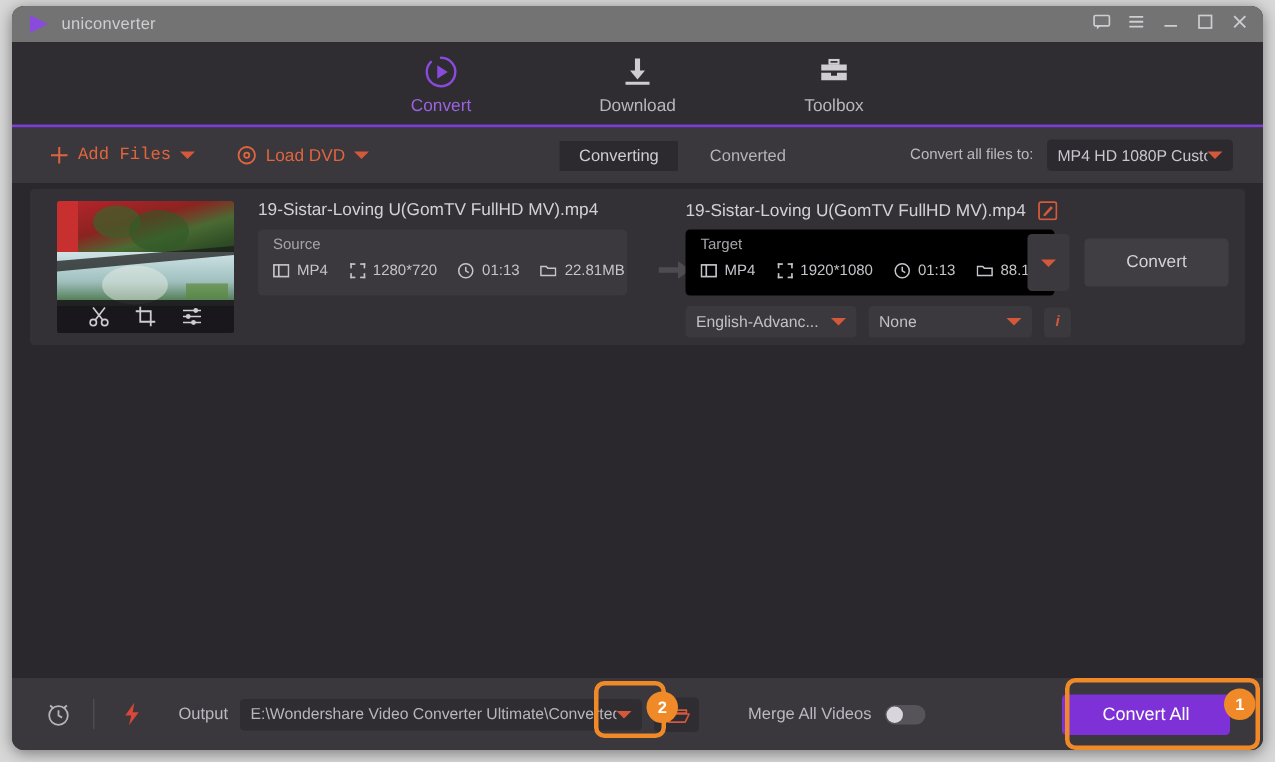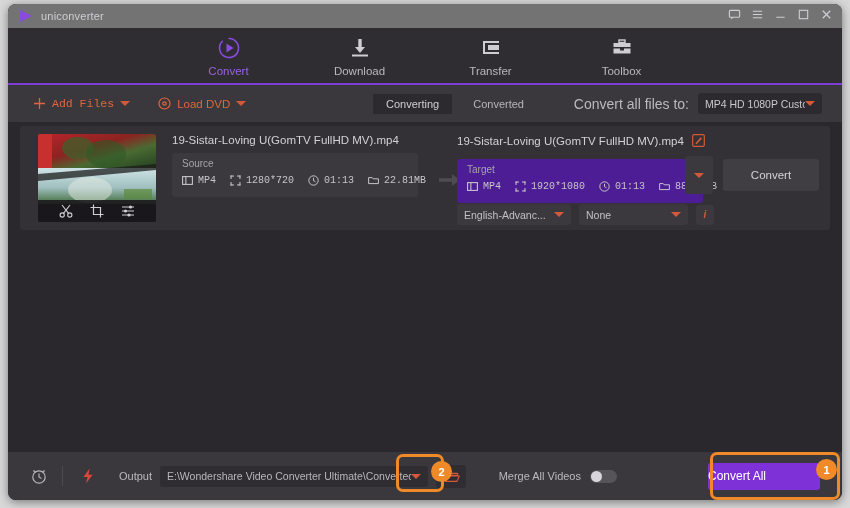--- a/index.html
+++ b/index.html
@@ -66,21 +66,21 @@
   }
   .seg-btn{
     display:flex;align-items:center;padding:0 13px;font-size:11px;color:#b6b4ba;cursor:pointer;
     background:transparent;
     margin-left:8px;
   }
   .seg-btn.on{background:#2c2a2e;color:#cfcdd2;}
   .cvt-all{
     position:absolute;right:20px;top:89px;display:flex;align-items:center;gap:9px;
   }
-  .cvt-all-lbl{font-size:14px;color:#bbb9bf;}
+  .cvt-all-lbl{font-size:10px;color:#bbb9bf;}
   .fmt-select{
     width:110px;height:21px;background:#2c2a2e;border-radius:3px;
     display:flex;align-items:center;justify-content:space-between;padding:0 7px;cursor:pointer;
   }
   .fmt-select span{font-size:10.5px;color:#c9c7cd;white-space:nowrap;overflow:hidden;}
 
   
   .list{
     position:absolute;left:0;top:118px;width:100%;height:330px;background:#2a282c;
   }
@@ -100,34 +100,34 @@
 
   .filename{
     position:absolute;left:152px;top:8px;font-size:11.5px;color:#d3d1d6;
   }
   .srcbox{
     position:absolute;left:152px;top:27px;width:246px;height:44px;
     background:#3b393e;border-radius:3px;
   }
   .boxlabel{position:absolute;left:10px;top:5px;font-size:10px;color:#a6a4aa;}
   .metarow{
-    position:absolute;left:10px;top:22px;right:6px;display:flex;align-items:center;gap:14px;font-family:Liberation Mono, monospace;
+    position:absolute;left:10px;top:22px;right:6px;display:flex;align-items:center;gap:14px;
   }
   .meta{display:flex;align-items:center;gap:5px;font-size:10px;color:#c6c4ca;white-space:nowrap;}
   .meta svg{display:block;}
 
   .arrow{position:absolute;left:419px;top:47px;}
 
   .tgt-name{
     position:absolute;left:437px;top:8px;display:flex;align-items:center;gap:8px;
   }
   .tgt-name span{font-size:11.5px;color:#d3d1d6;}
   .tgtbox{
-    position:absolute;left:437px;top:33px;width:246px;height:44px;
-    background:#4c1d95;border-radius:3px;
+    position:absolute;left:437px;top:27px;width:246px;height:44px;
+    background:#000000;border-radius:3px;
   }
   .tgt-drop{
     position:absolute;left:665px;top:30px;width:28px;height:38px;background:#3b393e;border-radius:3px;
     display:flex;align-items:center;justify-content:center;cursor:pointer;
   }
   .convert-btn{
     position:absolute;left:703px;top:33px;width:96px;height:32px;background:#403e43;border-radius:3px;
     display:flex;align-items:center;justify-content:center;cursor:pointer;
   }
   .convert-btn span{font-size:11.5px;color:#d3d1d6;}
@@ -166,21 +166,21 @@
   .merge{position:absolute;right:225px;display:flex;align-items:center;gap:9px;padding-left:24px;}
   .merge-lbl{font-size:11px;color:#bbb9bf;}
   .toggle{
     width:27px;height:13px;border-radius:7px;background:#565459;position:relative;cursor:pointer;
   }
   .toggle i{
     position:absolute;left:1px;top:1px;width:11px;height:11px;border-radius:50%;background:#d8d6dc;
   }
   .convert-all-btn{
     position:absolute;right:22px;width:112px;height:27px;border-radius:3px;
-    background:#7d31d6;display:flex;align-items:center;cursor:pointer;
+    background:#7d31d6;display:flex;align-items:center;justify-content:center;cursor:pointer;
   }
   .convert-all-btn span{font-size:12px;color:#ffffff;}
 
   
   .hl{
     position:absolute;border:3px solid #f08a28;border-radius:7px;pointer-events:none;
   }
   .badge{
     position:absolute;width:21px;height:21px;border-radius:50%;background:#f08a28;
     display:flex;align-items:center;justify-content:center;
@@ -244,31 +244,20 @@
           <svg width="22" height="22" viewBox="0 0 22 22">
             <rect x="9.3" y="2" width="3.4" height="9" fill="#cfcdd2"></rect>
             <polygon points="6,10 16,10 11,16" fill="#cfcdd2"></polygon>
             <rect x="3" y="17.5" width="16" height="2" fill="#cfcdd2"></rect>
           </svg>
         </div>
         <div class="nav-lbl">Download</div>
       </div>
 
 
-      <div class="nav-item">
-        <div class="nav-ico">
-          <svg width="22" height="22" viewBox="0 0 22 22">
-            <rect x="3" y="4" width="16" height="2" fill="#cfcdd2"></rect>
-            <rect x="3" y="4" width="2" height="13" fill="#cfcdd2"></rect>
-            <rect x="3" y="15" width="16" height="2" fill="#cfcdd2"></rect>
-            <rect x="8" y="8" width="11" height="5" fill="#cfcdd2"></rect>
-          </svg>
-        </div>
-        <div class="nav-lbl">Transfer</div>
-      </div>
 
       <div class="nav-item">
         <div class="nav-ico">
           <svg width="22" height="22" viewBox="0 0 22 22">
             <rect x="8" y="3" width="6" height="2.5" fill="none" stroke="#cfcdd2" stroke-width="1.4"></rect>
             <rect x="2.5" y="6" width="17" height="4" fill="#cfcdd2"></rect>
             <rect x="2.5" y="11.5" width="17" height="5" fill="#cfcdd2"></rect>
             <rect x="9" y="10.5" width="4" height="3" fill="#2f2d31"></rect>
           </svg>
         </div>

